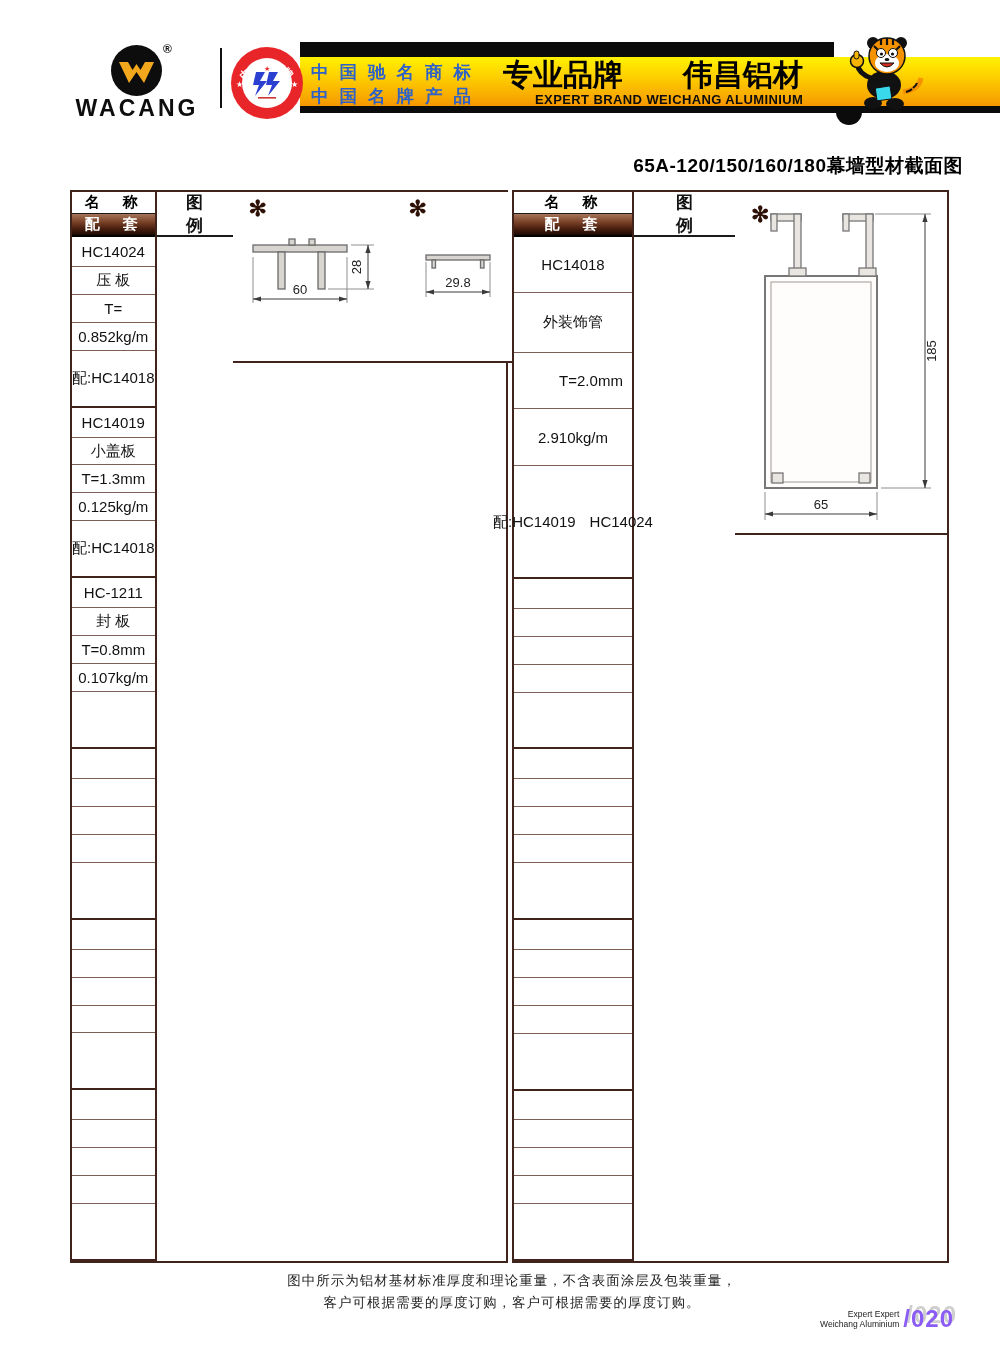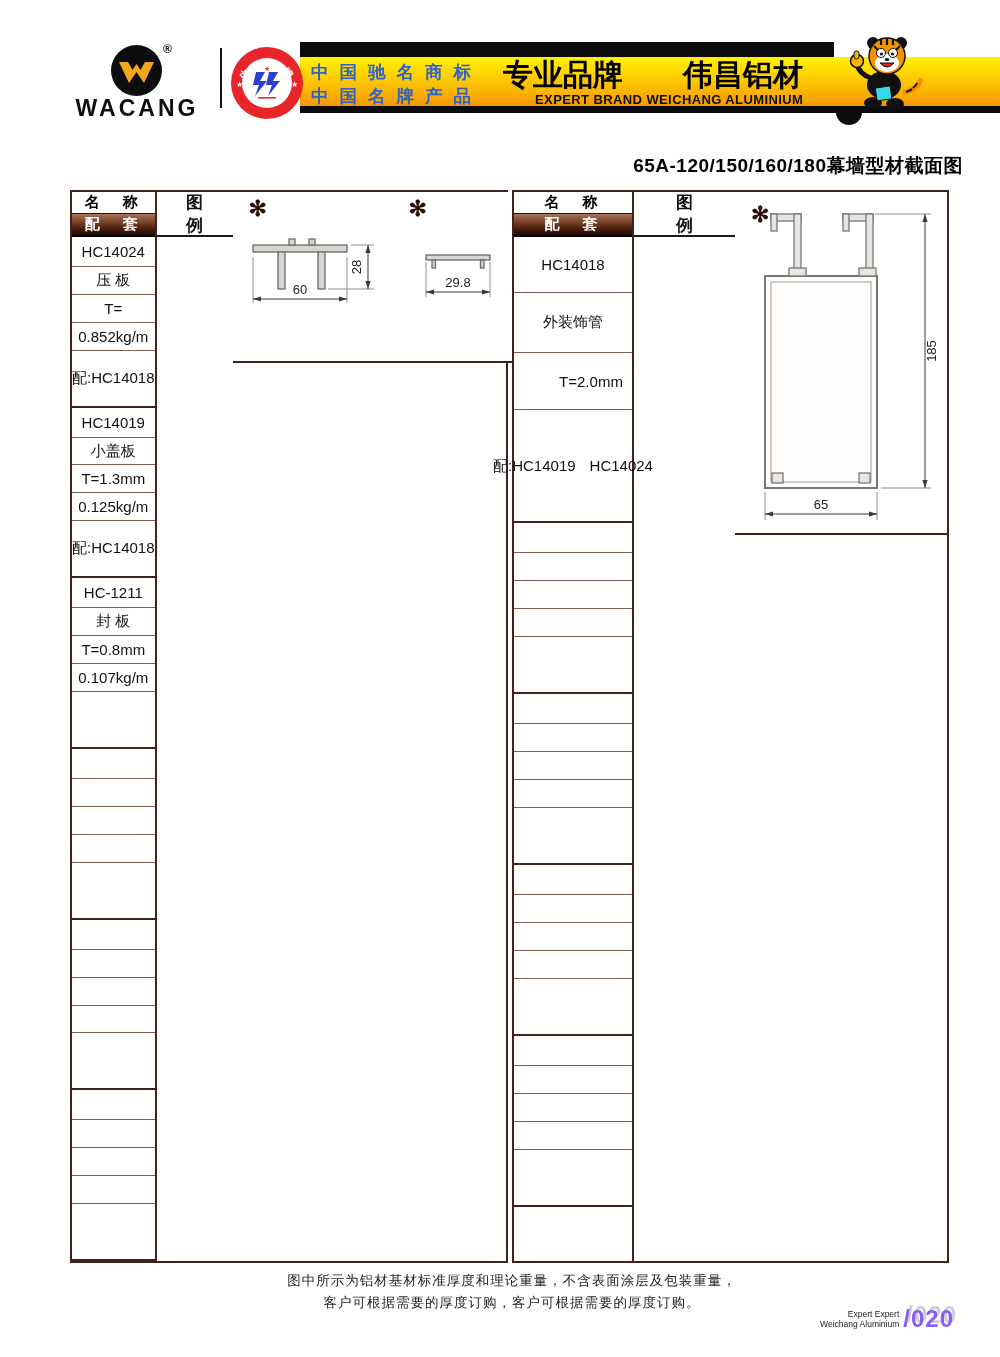--- a/index.html
+++ b/index.html
@@ -285,20 +285,21 @@
   </div>
 
   <div class="tbl tbl-right">
     <div class="name-col">
       <div class="cell hdr-name">名　称</div>
       <div class="cell hdr-match">配　套</div>
 
       <div class="cell ra-code">HC14018</div>
       <div class="cell ra-name">外装饰管</div>
       <div class="cell ra-t">T=2.0mm</div>
+      <div class="cell ra-w">2.910kg/m</div>
       <div class="cell ra-last">
         <div>配:HC14019</div>
         <div class="m2">HC14024</div>
       </div>
 
       <div class="cell r-code"></div>
       <div class="cell r-mid"></div>
       <div class="cell r-mid"></div>
       <div class="cell r-mid"></div>
       <div class="cell r-last"></div>

